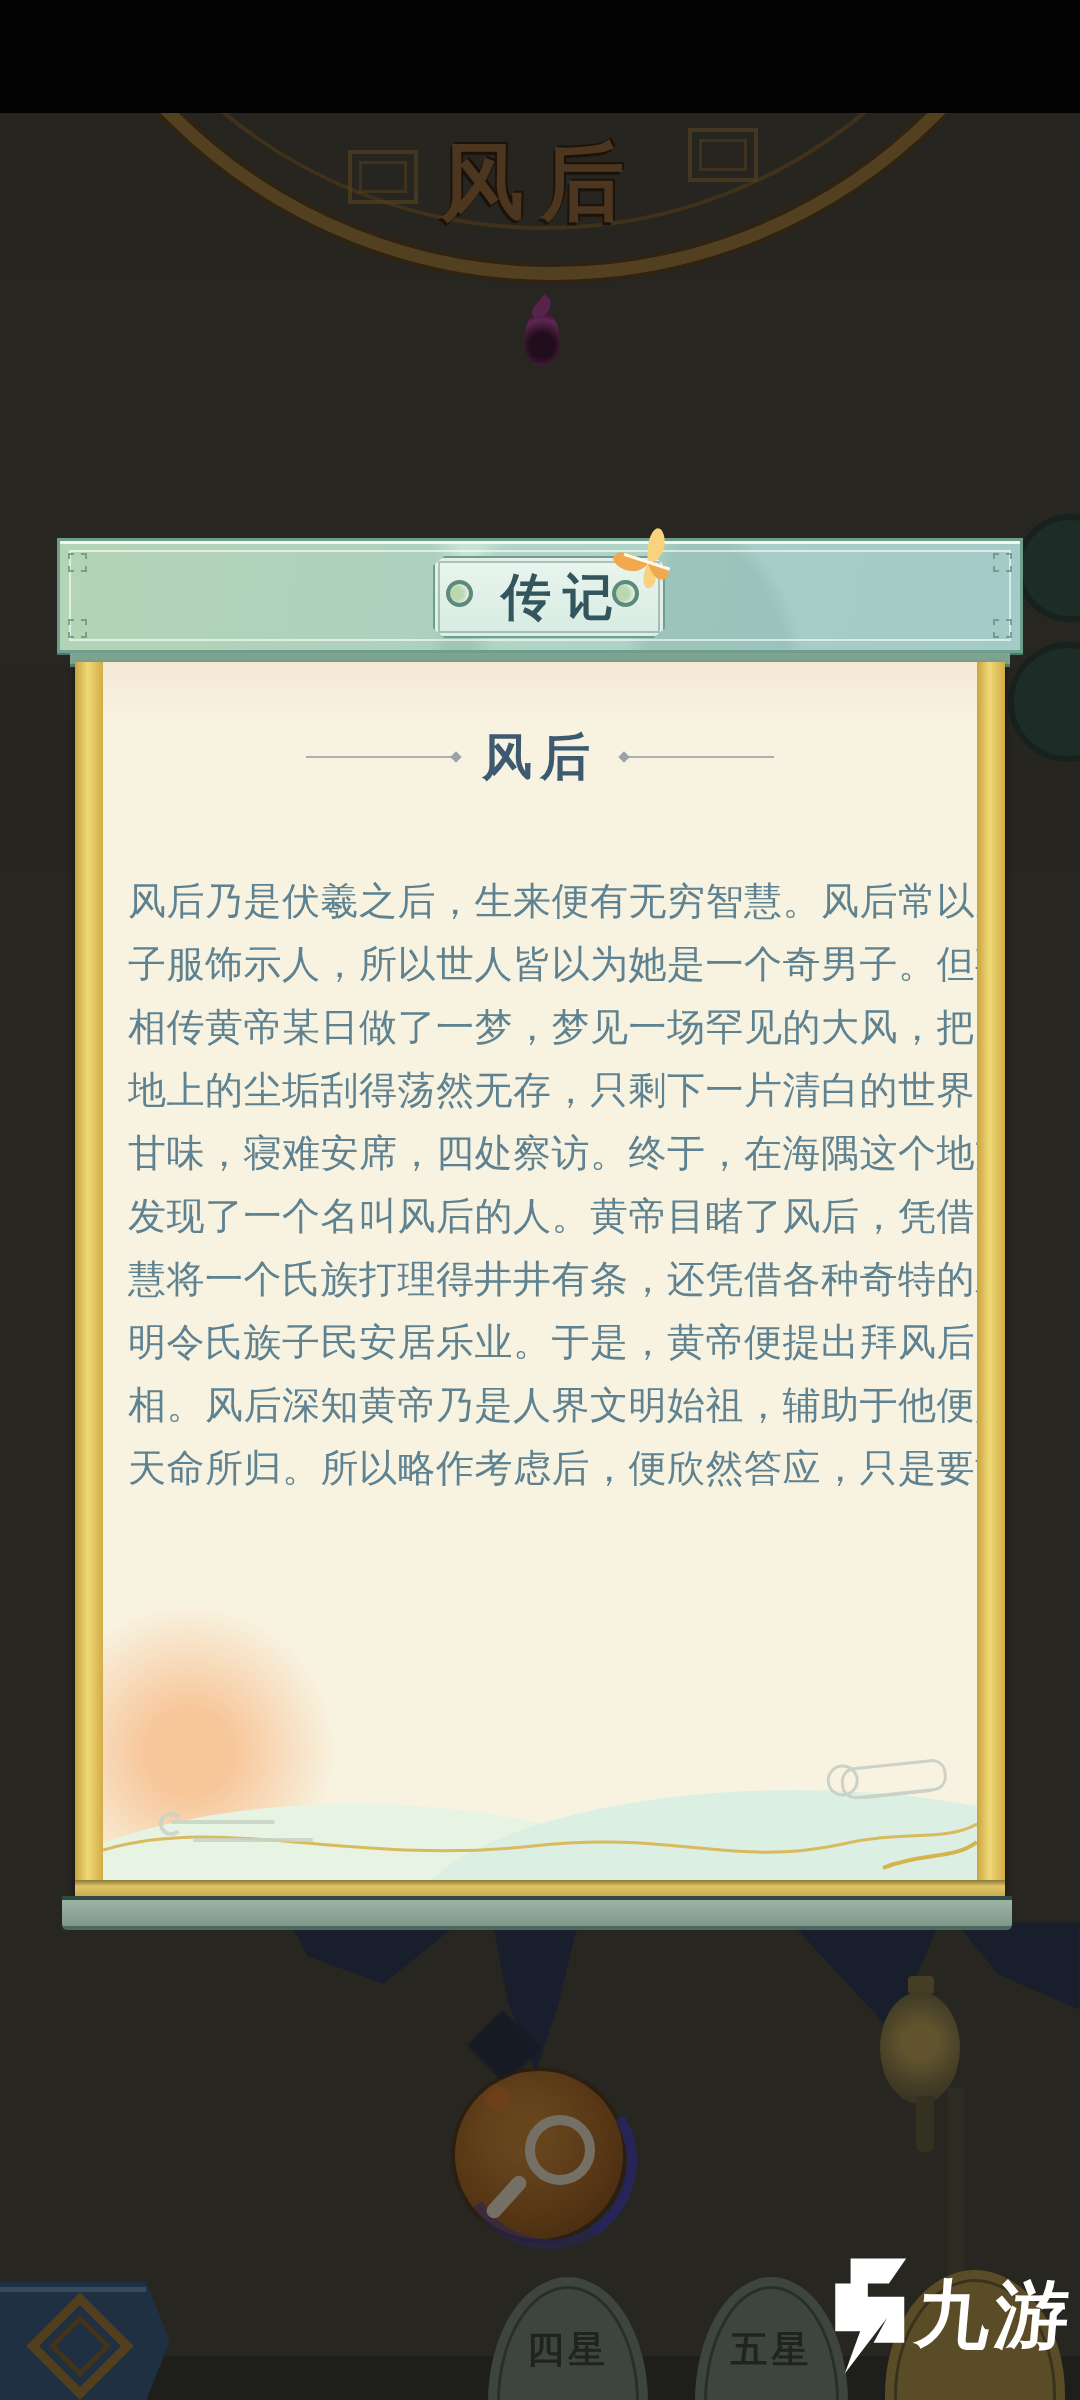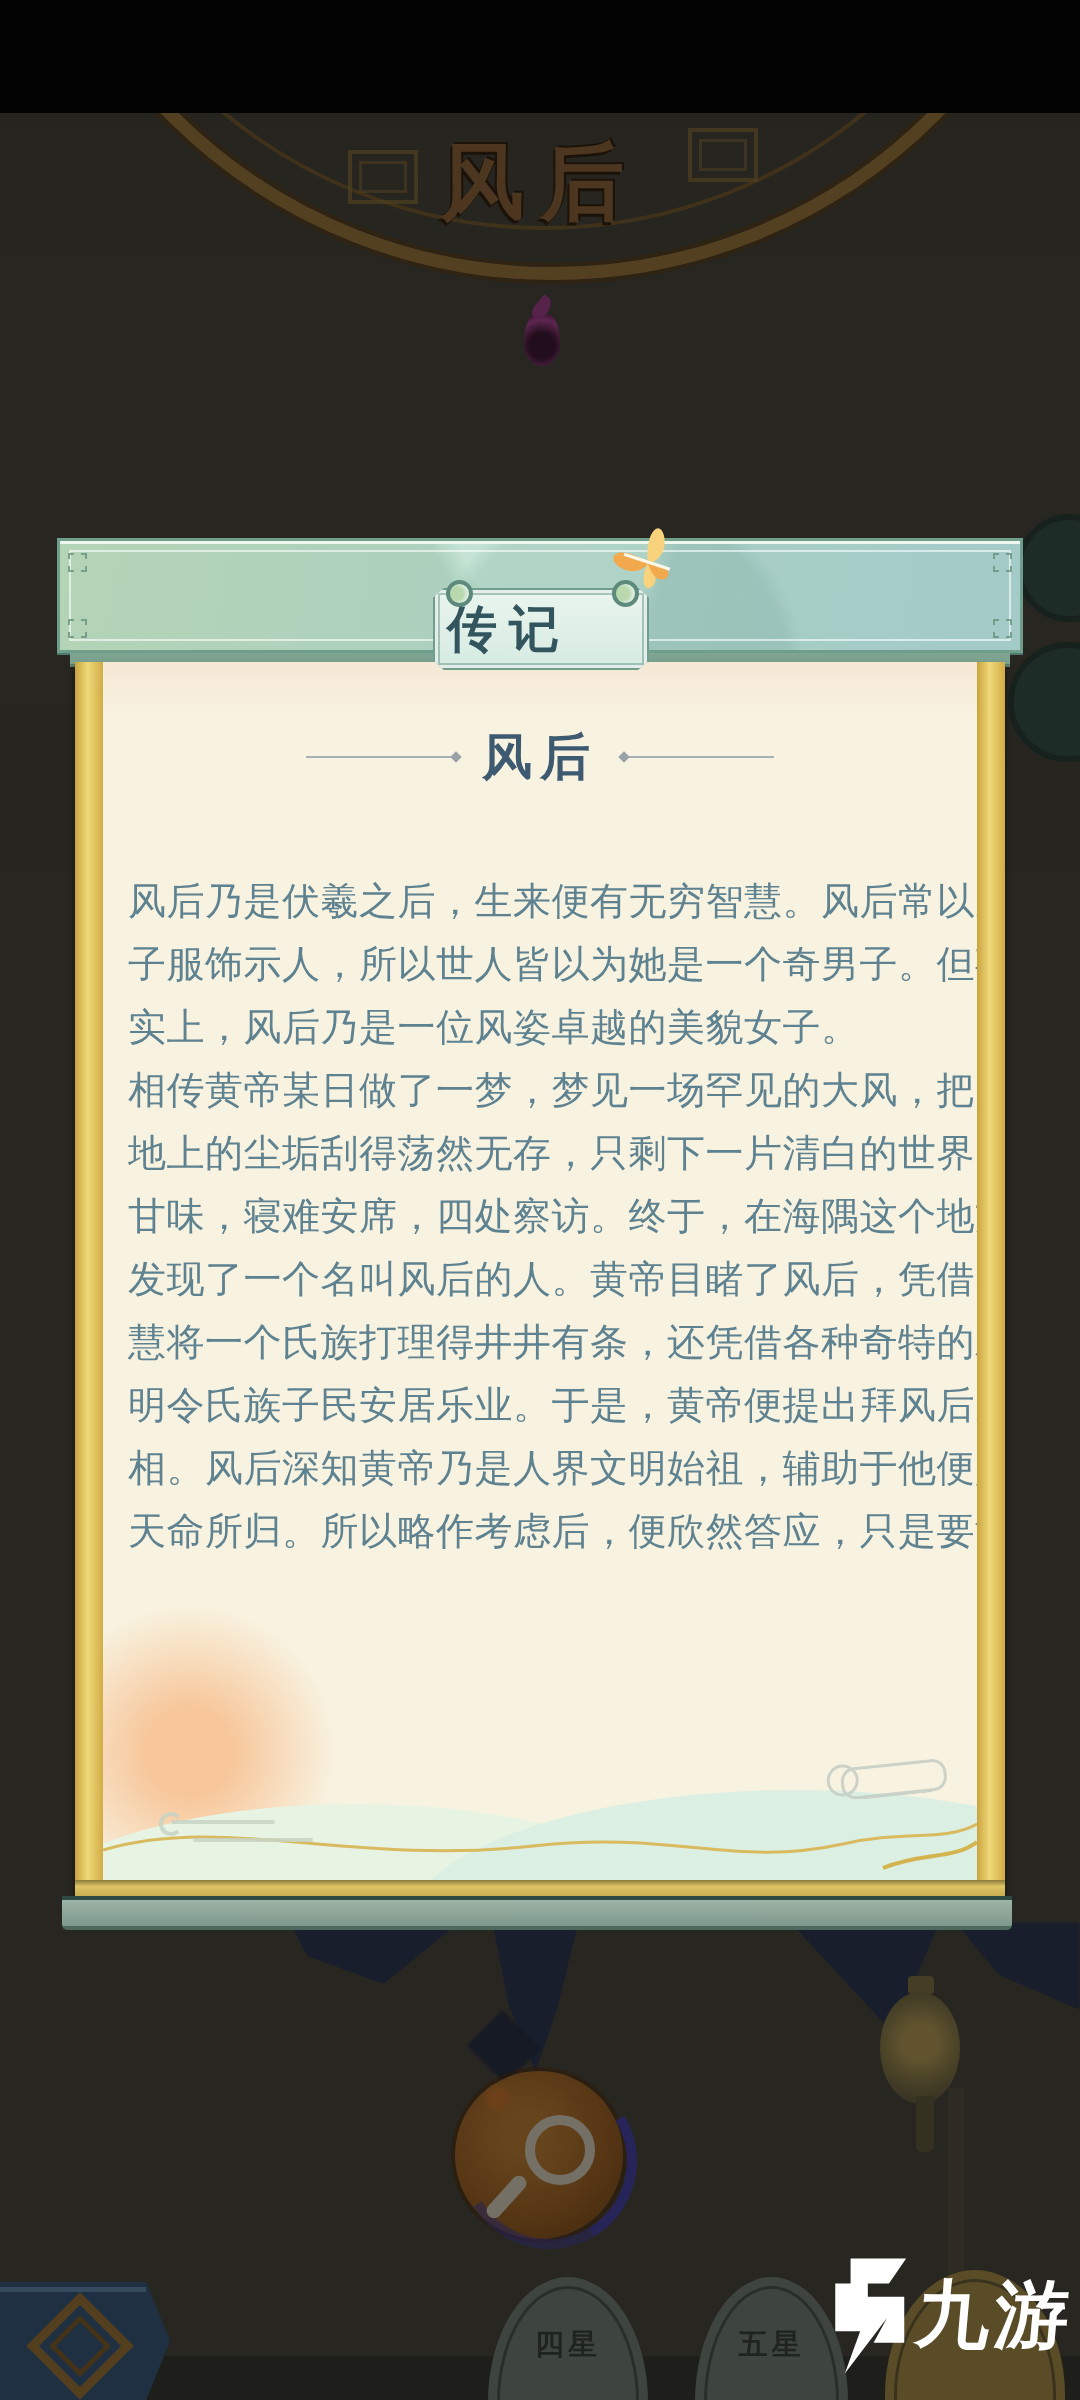--- a/index.html
+++ b/index.html
@@ -44,21 +44,21 @@
     border:10px solid #efe4d2;}
   .magnify-handle{left:44px;top:100px;width:15px;height:52px;background:#efe4d2;
     border-radius:8px;transform:rotate(42deg);}
   .magnify-spark{left:28px;top:12px;width:30px;height:30px;border-radius:50%;
     background:radial-gradient(circle,#e08030 30%,rgba(224,128,48,0) 75%);}
 
   .tab-arch{height:130px;border-radius:50% 50% 0 0/96% 96% 0 0;background:#7a8b7e;}
   .tab-arch .inner{position:absolute;inset:9px 9px 0 9px;border-radius:50% 50% 0 0/96% 96% 0 0;
     border:3px solid rgba(28,38,30,.45);border-bottom:none;}
   .tab-arch .lbl{position:absolute;left:0;right:0;top:48px;text-align:center;
-    font-size:29px;font-weight:bold;color:#3c463c;letter-spacing:4px;}
+    font-size:37px;font-weight:bold;color:#3c463c;letter-spacing:4px;}
   .tab-gold{background:#b89a50;}
   .bottom-band{left:0;top:2356px;width:1080px;height:44px;background:#3a3c34;}
 
   .shield{left:0;top:2282px;width:170px;height:118px;background:#3c5f86;
     clip-path:polygon(0 0,86% 0,100% 50%,86% 100%,0 100%);}
   .shield-top{position:absolute;left:0;top:5px;width:86%;height:5px;background:#6c94c0;}
   .shield-emblem{position:absolute;left:42px;top:26px;width:58px;height:58px;
     transform:rotate(45deg);border:9px solid #a87c3c;}
   .shield-emblem i{position:absolute;inset:7px;border:5px solid #8a6430;display:block;}
 
@@ -73,24 +73,24 @@
       radial-gradient(circle at 18% 130%, rgba(110,160,135,.28) 30%, transparent 33%),
       radial-gradient(circle at 58% 125%, rgba(110,160,145,.22) 30%, transparent 33%),
       radial-gradient(circle at 88% 120%, rgba(100,150,150,.25) 30%, transparent 33%),
       linear-gradient(100deg,#cfe8c8,#c4e3d5 45%,#b8dcd8);
     border:3px solid #6f9e8c;box-sizing:border-box;
     box-shadow:0 2px 0 #4e7a6b, inset 0 3px 0 #eef8ef;}
   .hdr-frame{position:absolute;inset:9px;border:2px solid rgba(255,255,255,.6);}
   .hdr-corner{position:absolute;width:15px;height:15px;border:2px dashed rgba(110,150,130,.85);}
   .hdr-strip{left:70px;top:653px;width:940px;height:11px;background:#7da391;
     border-bottom:3px solid #5d8271;}
-  .plaque{left:433px;top:588px;width:212px;height:78px;background:linear-gradient(#eaf5ee,#d6ebe2);
+  .plaque{left:433px;top:556px;width:212px;height:78px;background:linear-gradient(#eaf5ee,#d6ebe2);
     border:2px solid #6f9e8e;box-shadow:inset 0 0 0 3px rgba(255,255,255,.7), inset 0 0 0 5px rgba(90,140,125,.45);
-    display:flex;align-items:center;justify-content:flex-start;
-    clip-path:polygon(5% 0,95% 0,100% 12%,100% 88%,95% 100%,5% 100%,0 88%,0 12%);}
+    display:flex;align-items:center;justify-content:center;
+    clip-path:polygon(5% 0,95% 0,100% 12%,100% 88%,95% 100%,5% 100%,0 88%,0 12%);padding-left:16px;}
   .plaque-label{font-family:"Liberation Serif",serif;font-weight:bold;font-size:50px;
     color:#33565e;letter-spacing:12px;text-indent:12px;}
   .plaque-dot{width:19px;height:19px;border-radius:50%;border:4px solid #5d8a7c;
     background:radial-gradient(circle at 35% 50%, #b9d8ae 40%, #dcede0 70%);top:580px;}
   .butterfly{left:606px;top:520px;width:80px;height:80px;transform:rotate(-14deg);}
 
   .paper{left:75px;top:662px;width:930px;height:1234px;background:#f8f3e1;overflow:hidden;
     box-shadow:0 4px 6px rgba(0,0,0,.5);}
   .paper-tint{position:absolute;left:0;top:0;right:0;height:60px;
     background:linear-gradient(rgba(243,224,203,.55),rgba(243,224,203,0));}
@@ -232,21 +232,20 @@
           </div>
         <div class="paper-title">风后</div>
         <div class="title-line r">
             <i></i>
           </div>
       </div>
 
       <div class="paper-text" id="bio-text">
           <div>风后乃是伏羲之后，生来便有无穷智慧。风后常以男</div>
           <div>子服饰示人，所以世人皆以为她是一个奇男子。但事</div>
-          <div>实上，风后乃是一位风姿卓越的美貌女子。</div>
           <div>相传黄帝某日做了一梦，梦见一场罕见的大风，把大</div>
           <div>地上的尘垢刮得荡然无存，只剩下一片清白的世界。</div>
           <div>甘味，寝难安席，四处察访。终于，在海隅这个地方</div>
           <div>发现了一个名叫风后的人。黄帝目睹了风后，凭借智</div>
           <div>慧将一个氏族打理得井井有条，还凭借各种奇特的发</div>
           <div>明令氏族子民安居乐业。于是，黄帝便提出拜风后为</div>
           <div>相。风后深知黄帝乃是人界文明始祖，辅助于他便是</div>
           <div>天命所归。所以略作考虑后，便欣然答应，只是要黄</div>
         </div>
 

